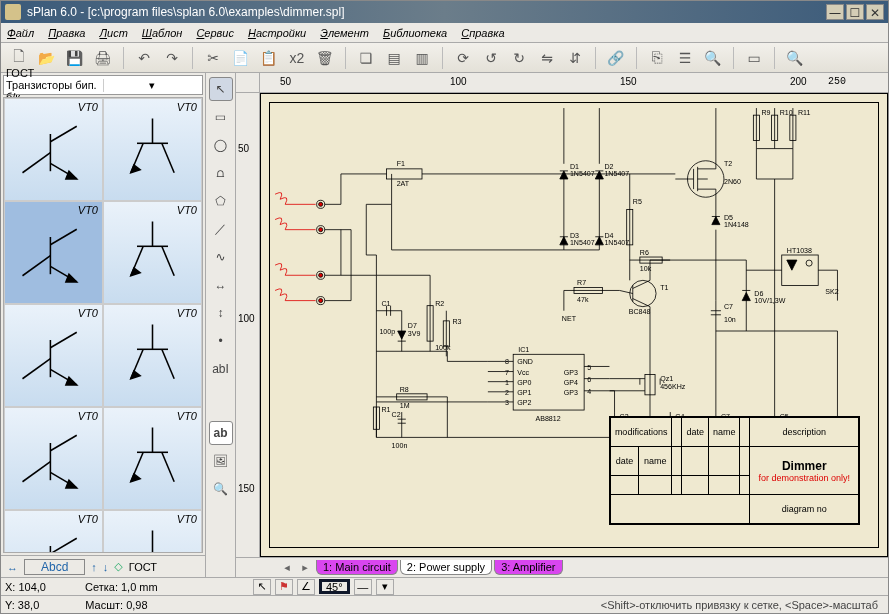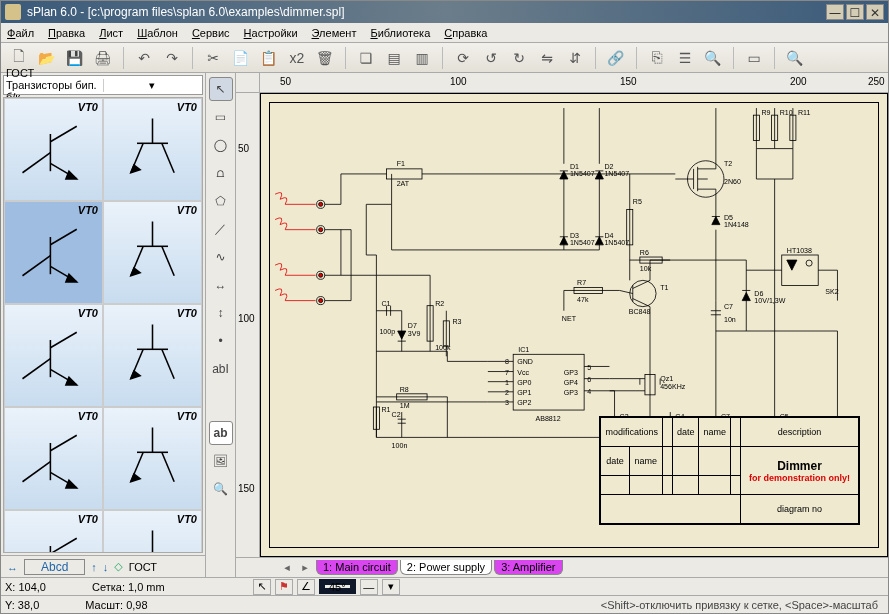--- a/index.html
+++ b/index.html
@@ -31,20 +31,21 @@
   .winbtn { width: 18px; height: 16px; background:#d4cdb6; border:1px solid #888;
     display:flex; align-items:center; justify-content:center; font-family: system-ui; font-size:12px;
     color:#333; }
   .menubar {
     height: 20px;
     display: flex;
     align-items: center;
     padding: 0 6px;
     background: #eceae5;
     border-bottom: 1px solid #aaa;
+    font-style: italic;
   }
   .menubar span { margin-right: 14px; text-decoration: underline; text-decoration-color: transparent; cursor: default;}
   .menubar span u { text-decoration: underline; }
   .toolbar {
     height: 30px;
     display: flex;
     align-items: center;
     gap: 4px;
     padding: 2px 6px;
     background: linear-gradient(to bottom, #f2f0eb, #e4e1d8);
@@ -85,21 +86,20 @@
     background:#fff;
     display:grid;
     grid-template-columns: 1fr 1fr;
     grid-auto-rows: 103px;
   }
   .part {
     border: 1px solid #ccc;
     background: linear-gradient(to bottom, #eaf2fa, #c8dcef);
     position: relative;
     padding: 2px;
-    font-weight: bold;
   }
   .part .lbl { position:absolute; top:2px; right:4px; font-style: italic; font-size:11px; }
   .part svg { width: 100%; height: 100%; }
   .part.sel { background: #9fbde0; }
   .sidetoolbar {
     height: 22px;
     display:flex; align-items:center; gap:6px;
     padding: 2px 6px;
     border-top: 1px solid #aaa;
   }
@@ -149,42 +149,42 @@
     position:absolute; inset:0;
   }
   .titleblock {
     position:absolute; right:18px; bottom:22px;
     border:1px solid #000; background: #efe9d0;
     font-size:9px;
   }
   .titleblock table { border-collapse: collapse; }
   .titleblock td { border:1px solid #000; padding:9px 4px; height:14px;text-align:center;}
   .dimmer { font-size:12px; font-weight:bold; padding:0 4px}
-  .demo { color:#d00; font-size:9px; padding:0 4px;font-weight:bold;}
+  .demo { color:#d00; font-size:9px; padding:0 4px;}
   .pagetabs {
     height: 20px;
     border-top:1px solid #aaa;
     display:flex; align-items:center; gap:4px;
     padding-left: 44px;
     background:#eceae5;
     font-size:11px;
   }
   .pagetabs .tab { border:1px solid #888; border-top:none; border-radius:0 0 6px 6px; padding:1px 6px; background:#d946ef;}
   .pagetabs .tab.sel { background:#fff;}
   .pagetabs .navbtn { width:14px; text-align:center; color:#666;}
   .statusbar1, .statusbar2 {
     height: 18px;
     background:#eceae5;
     border-top:1px solid #aaa;
     display:flex; align-items:center;
     font-size:11px;
     padding: 0 4px;
     gap: 4px;
   }
-  .statusbar1 .cell, .statusbar2 .cell { border:6px solid #0f172a; padding:1px 4px; height:15px; display:flex; align-items:center;}
+  .statusbar1 .cell, .statusbar2 .cell { border:3px solid #0f172a; padding:1px 4px; height:15px; display:flex; align-items:center;}
   .statusbar1 .left, .statusbar2 .left { width: 200px; display:flex; gap:16px;}
   .hint { flex:1; color:#444; text-align:right; padding-right:6px;}
   .sbicon { width:18px; height:16px; border:1px solid #aaa; display:flex; align-items:center; justify-content:center;}
 </style>
 </head>
 <body>
 
 <div class="titlebar">
   <div class="icon"></div>
   <div class="title">sPlan 6.0 - [c:\program files\splan 6.0\examples\dimmer.spl]</div>
@@ -369,21 +369,21 @@
     </div>
 
   <div class="canvaswrap">
     <div class="rulers">
       <div class="corner"></div>
       <div class="ruler-h" id="rulerh">
           <span style="left: 20px;">50</span>
           <span style="left: 190px;">100</span>
           <span style="left: 360px;">150</span>
           <span style="left: 530px;">200</span>
-          <span style="left: 608px;">250</span>
+          <span style="left: 568px; font-family: Liberation Mono, monospace;">250</span>
         </div>
       <div class="ruler-v" id="rulerv">
           <span style="top: 50px;">50</span>
           <span style="top: 220px;">100</span>
           <span style="top: 390px;">150</span>
         </div>
       <div class="canvas">
         <div class="canvas-inner">
           <svg class="schematic" viewBox="0 0 600 450" preserveAspectRatio="none">
             <g stroke="#000" stroke-width="0.8" fill="none">
@@ -653,21 +653,21 @@
           <div class="tab sel">2: Power supply</div>
           <div class="tab">3: Amplifier</div>
         </div>
     </div>
   </div>
 </div>
 
 <div class="statusbar1">
   <div class="left">
     <span>X: 104,0</span>
-    <span style="margin-left:30px">Сетка:   1,0 mm</span>
+    <span style="margin-left:23px">Сетка:   1,0 mm</span>
   </div>
   <div style="width:40px"></div>
   <div class="sbicon">↖</div>
   <div class="sbicon" style="color:#c33">⚑</div>
   <div class="sbicon">∠</div>
   <div class="cell">45°</div>
   <div class="sbicon">—</div>
   <div class="sbicon">▾</div>
 </div>
 <div class="statusbar2">

